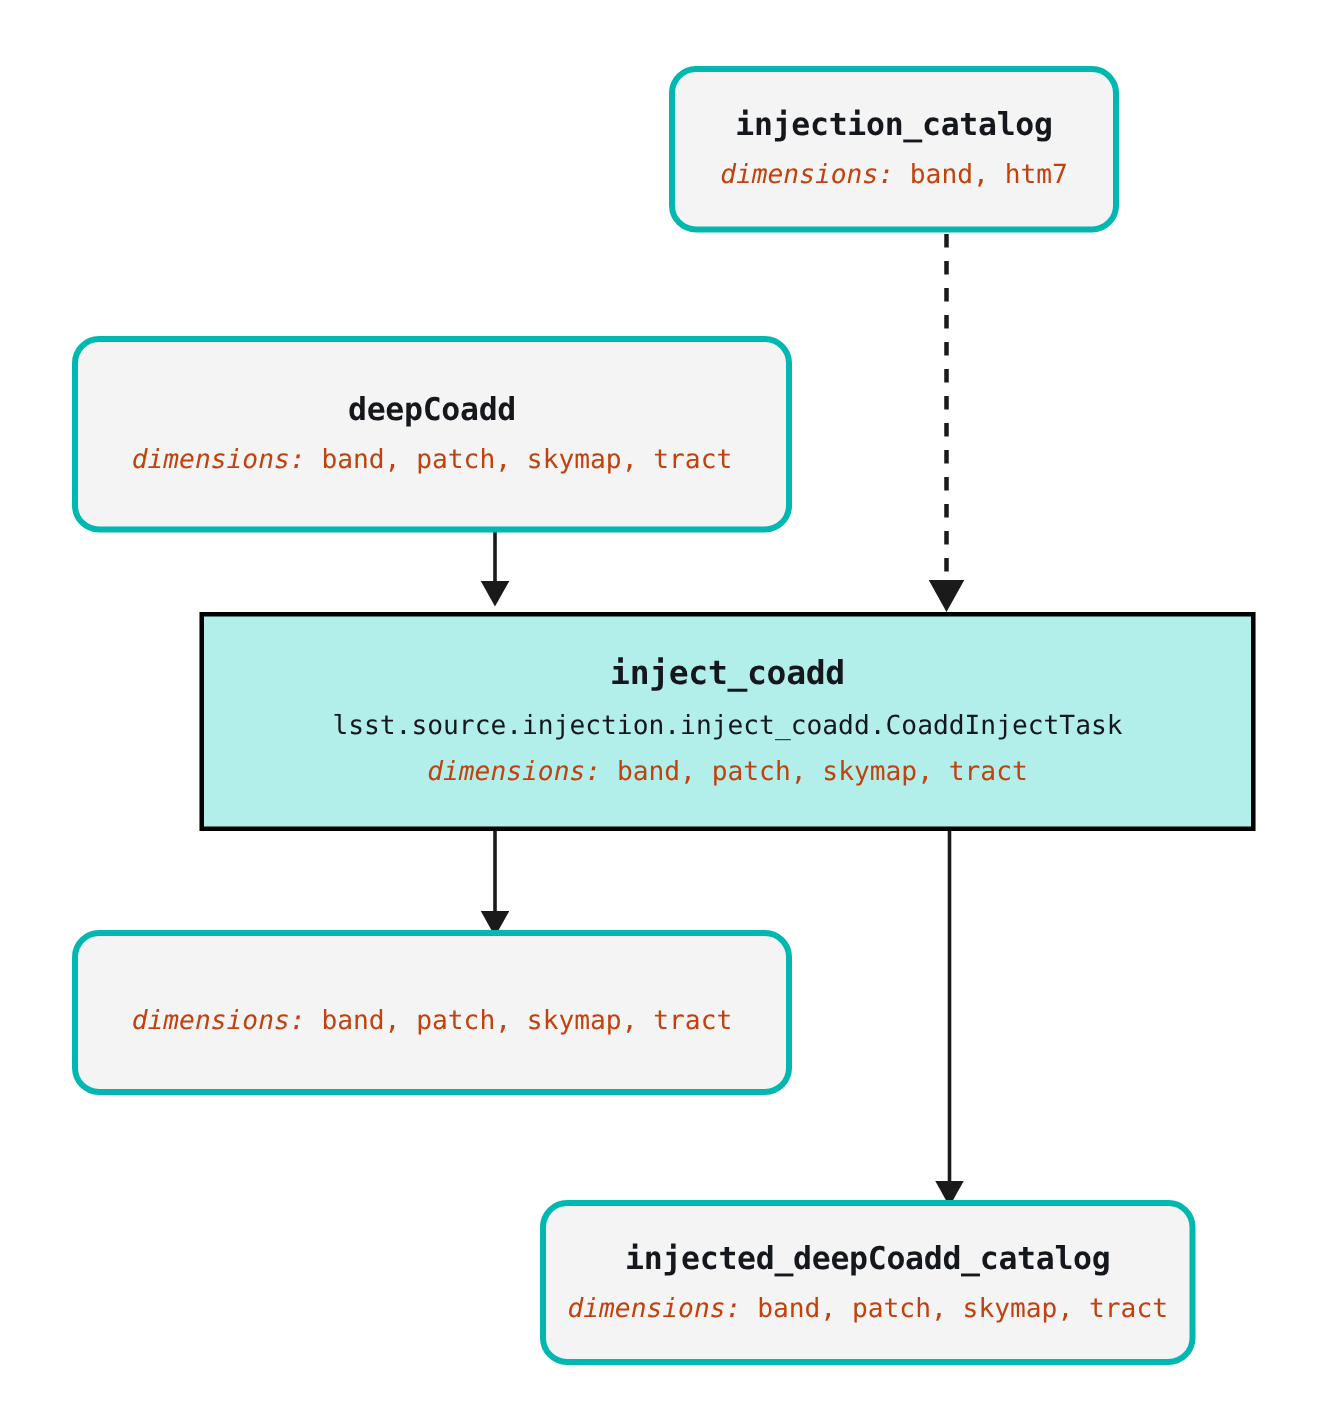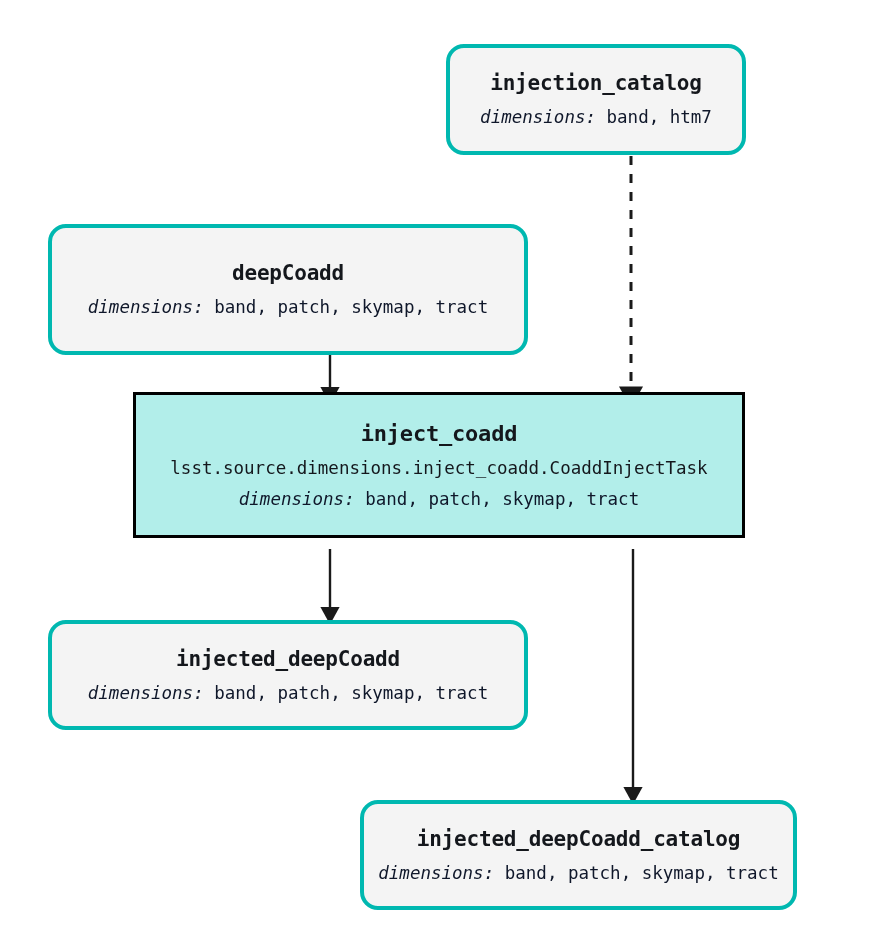--- a/index.html
+++ b/index.html
@@ -78,21 +78,21 @@
     font-size: 17.5px;
     line-height: 22px;
     color: #14171c;
     white-space: nowrap;
     margin-top: 10px;
   }
 
   .node-dims {
     font-size: 17.5px;
     line-height: 22px;
-    color: #0f172a;
+    color: #c2410c;
     white-space: nowrap;
     margin-top: 11px;
   }
 
   .node.task .node-dims {
     margin-top: 9px;
   }
 
   .dims-label {
     font-style: italic;
@@ -112,22 +112,22 @@
 
   #node-deep-coadd {
     left: 48px;
     top: 224px;
     width: 480px;
     height: 131px;
   }
 
   #node-inject-coadd {
     left: 133px;
-    top: 392px;
-    width: 612px;
+    top: 408px;
+    width: 704px;
     height: 146px;
     text-align: right;
   }
 
   #node-injected-deep-coadd {
     left: 48px;
     top: 620px;
     width: 480px;
     height: 110px;
   }
@@ -171,29 +171,28 @@
   <div class="node dataset" id="node-deep-coadd" style="border-color: rgb(0, 184, 176); background-color: rgb(244, 244, 244);">
     <div class="node-title">deepCoadd</div>
     <div class="node-dims">
       <span class="dims-label">dimensions:</span>
       <span class="dims-value">band, patch, skymap, tract</span>
     </div>
   </div>
 
   <div class="node task" id="node-inject-coadd" style="border-color: rgb(0, 0, 0); background-color: rgb(178, 238, 234);">
     <div class="node-title">inject_coadd</div>
-    <div class="node-qualname">lsst.source.dimensions.inject_coadd.CoaddInjectTask</div>
+    <div class="node-qualname">lsst.source.injection.inject_coadd.CoaddInjectTask</div>
     <div class="node-dims">
       <span class="dims-label">dimensions:</span>
       <span class="dims-value">band, patch, skymap, tract</span>
     </div>
   </div>
 
   <div class="node dataset" id="node-injected-deep-coadd" style="border-color: rgb(0, 184, 176); background-color: rgb(244, 244, 244);">
-    <div class="node-title">injected_deepCoadd</div>
     <div class="node-dims">
       <span class="dims-label">dimensions:</span>
       <span class="dims-value">band, patch, skymap, tract</span>
     </div>
   </div>
 
   <div class="node dataset" id="node-injected-deep-coadd-catalog" style="border-color: rgb(0, 184, 176); background-color: rgb(244, 244, 244);">
     <div class="node-title">injected_deepCoadd_catalog</div>
     <div class="node-dims">
       <span class="dims-label">dimensions:</span>

